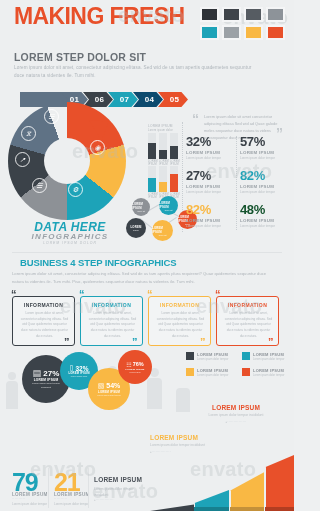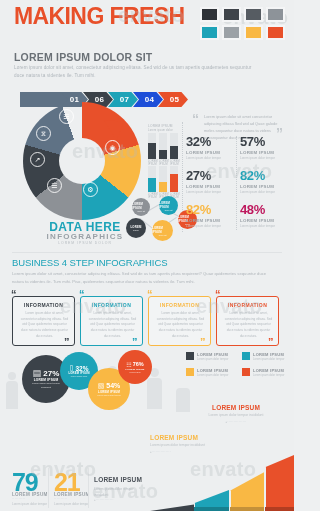--- a/index.html
+++ b/index.html
@@ -35,21 +35,21 @@
 
   
   .steps { position: absolute; left: 58px; top: 92px; height: 15px; }
   .step { position: absolute; top: 0; width: 30px; height: 15px; display: flex;
           align-items: center; justify-content: center;
           clip-path: polygon(0 0, 78% 0, 100% 50%, 78% 100%, 0 100%, 20% 50%); }
   .step span { font-size: 8px; font-weight: bold; color: #fff; letter-spacing: .3px;
                margin-left: 3px; }
 
   
-  .donut-wrap { position: absolute; left: 17px; top: 100px; width: 132px; height: 128px; }
+  .donut-wrap { position: absolute; left: 2px; top: 100px; width: 132px; height: 128px; font-style: italic; }
   .donut { position: absolute; left: 6px; top: 2px; width: 118px; height: 118px; border-radius: 50%;
            background: conic-gradient(
               #e8502a 0deg 74deg,
               #f9b844 74deg 128deg,
               #1da3b8 128deg 180deg,
               #8d9196 180deg 232deg,
               #3b4249 232deg 286deg,
               #5f7285 286deg 340deg,
               rgba(0,0,0,0) 340deg 360deg); }
   .donut-hole { position: absolute; left: 42px; top: 38px; width: 46px; height: 46px;
@@ -96,21 +96,21 @@
   .pct-grid { position: absolute; left: 186px; top: 135px; width: 104px; }
   .pct-cell { position: absolute; width: 50px; }
   .pct-num { font-size: 13px; font-weight: bold; letter-spacing: -0.4px; line-height: 1; }
   .pct-lbl { font-size: 4.4px; font-weight: bold; color: #9aa1a7; letter-spacing: .3px;
              margin-top: 2px; }
   .pct-desc { font-size: 3px; color: #bcc2c6; line-height: 1.6; margin-top: 1px; }
   .dotline { position: absolute; width: 1px; border-left: 1px dotted #c9ced2; }
 
   
   .divider { position: absolute; left: 12px; width: 270px; height: 1px; background: #dfe2e4; }
-  .sec-title { position: absolute; left: 12px; font-size: 9.5px; font-weight: normal;
+  .sec-title { position: absolute; left: 20px; font-size: 9.5px; font-weight: bold;
                color: #1da3b8; letter-spacing: -0.1px; text-align: right; }
   .sec-body { position: absolute; left: 12px; width: 265px; font-size: 4.2px;
               color: #b0b6bb; line-height: 1.9; }
 
   
   .infobox { position: absolute; top: 296px; width: 63px; height: 50px; background: #f2f4f5;
              border: 1.2px solid #3b4249; border-radius: 3px; }
   .ib-q { position: absolute; left: -3px; top: -7px; font-size: 11px; font-weight: bold;
           line-height: 1; background: #edeff0; padding: 0 1px; }
   .ib-title { position: absolute; left: 0; top: 5px; width: 100%; text-align: center;
@@ -171,34 +171,34 @@
     <div class="sw" style="background:#2f3338"></div>
     <div class="sw" style="background:#3f444a"></div>
     <div class="sw" style="background:#565c62"></div>
     <div class="sw" style="background:#8d9399"></div>
     <div class="sw" style="background:#1da3b8"></div>
     <div class="sw" style="background:#9ba1a6"></div>
     <div class="sw" style="background:#f9b844"></div>
     <div class="sw" style="background:#e8502a"></div>
   </div>
 
-  <div class="subtitle">LOREM IPSUM DOLOR SIT</div>
+  <div class="subtitle">LOREM STEP DOLOR SIT</div>
   <div class="lead">Lorem ipsum dolor sit amet, consectetur adipiscing elitasa. Sed wid de us tam apertis quademetes sequuntur duce natura ta videntes ile. Tum mihi.</div>
 
   <div class="steps">
     <div class="step" style="left:0px; background:#5f7285;">
       <span>01</span>
     </div>
     <div class="step" style="left:25px; background:#3b4249;">
       <span>06</span>
     </div>
     <div class="step" style="left:50px; background:#1da3b8;">
       <span>07</span>
     </div>
-    <div class="step" style="left:75px; background:#1d4ed8;">
+    <div class="step" style="left:75px; background:#0c4a6e;">
       <span>04</span>
     </div>
     <div class="step" style="left:100px; background:#e8502a;">
       <span>05</span>
     </div>
   </div>
 
   <div style="position:absolute;left:20px;top:92px;width:48px;height:15px;background:#5f7285;
               clip-path:polygon(0 0,85% 0,100% 50%,85% 100%,0 100%);"></div>
 
@@ -314,21 +314,21 @@
       <div class="pct-num" style="color:#1da3b8">82%</div>
       <div class="pct-lbl">LOREM IPSUM</div>
       <div class="pct-desc">Lorem ipsum dolor tempor</div>
     </div>
     <div class="pct-cell" style="left:0; top:68px;">
       <div class="pct-num" style="color:#f9b844">82%</div>
       <div class="pct-lbl">LOREM IPSUM</div>
       <div class="pct-desc">Lorem ipsum dolor tempor</div>
     </div>
     <div class="pct-cell" style="left:54px; top:68px;">
-      <div class="pct-num" style="color:#be185d">48%</div>
+      <div class="pct-num" style="color:#14532d">48%</div>
       <div class="pct-lbl">LOREM IPSUM</div>
       <div class="pct-desc">Lorem ipsum dolor tempor</div>
     </div>
   </div>
 
   <div class="wm big" style="left:72px; top:140px;">envato</div>
   <div class="wm big" style="left:206px; top:160px;">envato</div>
 
   <div class="divider" style="top:252px;"></div>
   <div class="sec-title" style="top:257px;">BUSINESS 4 STEP INFOGRAPHICS</div>

